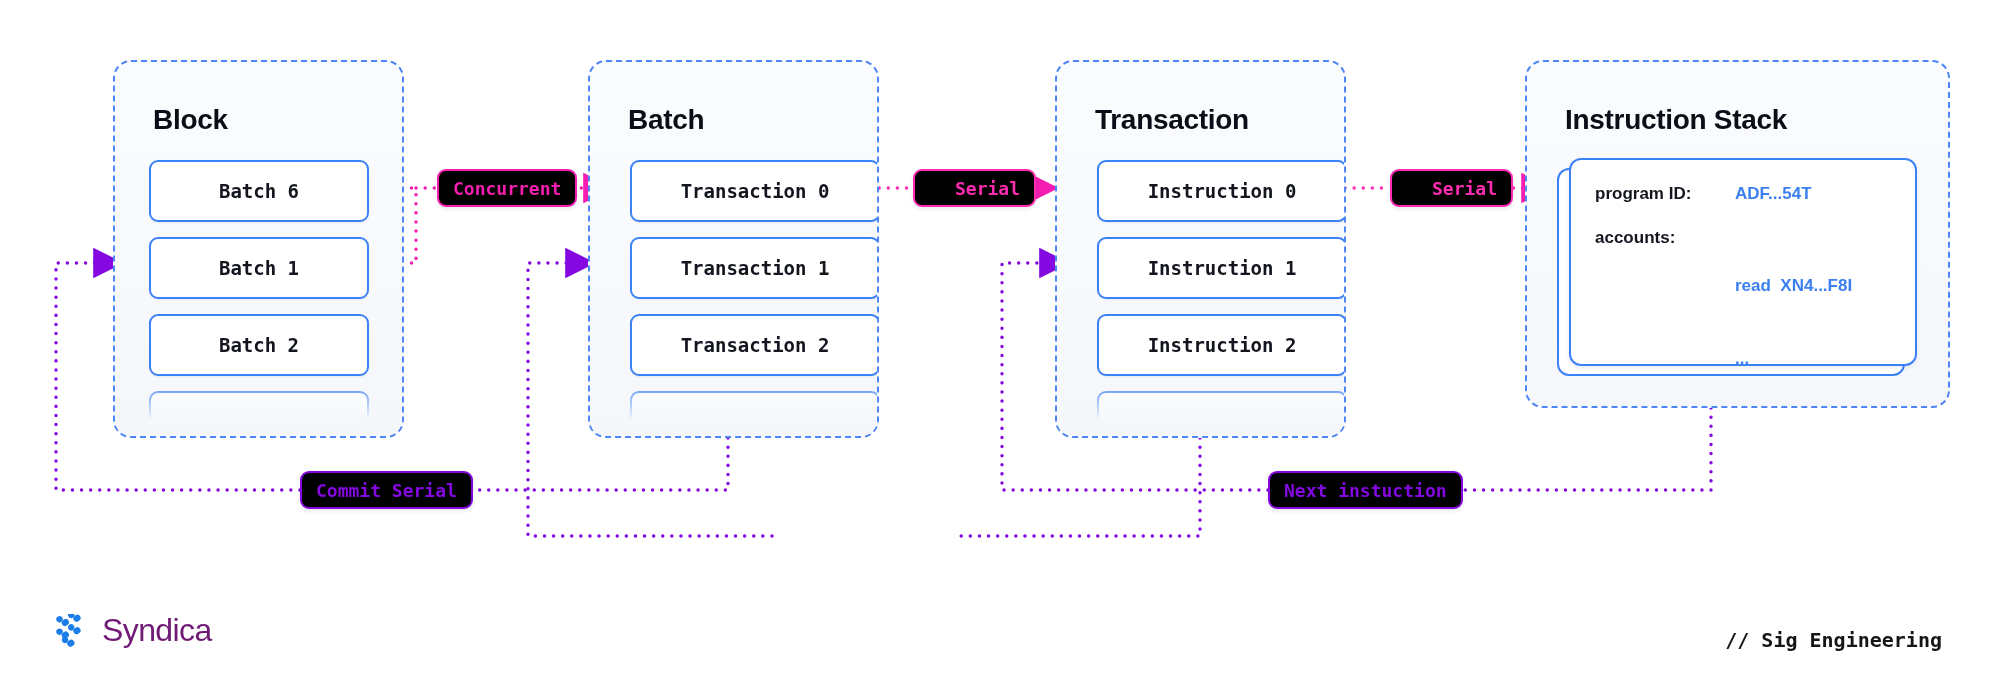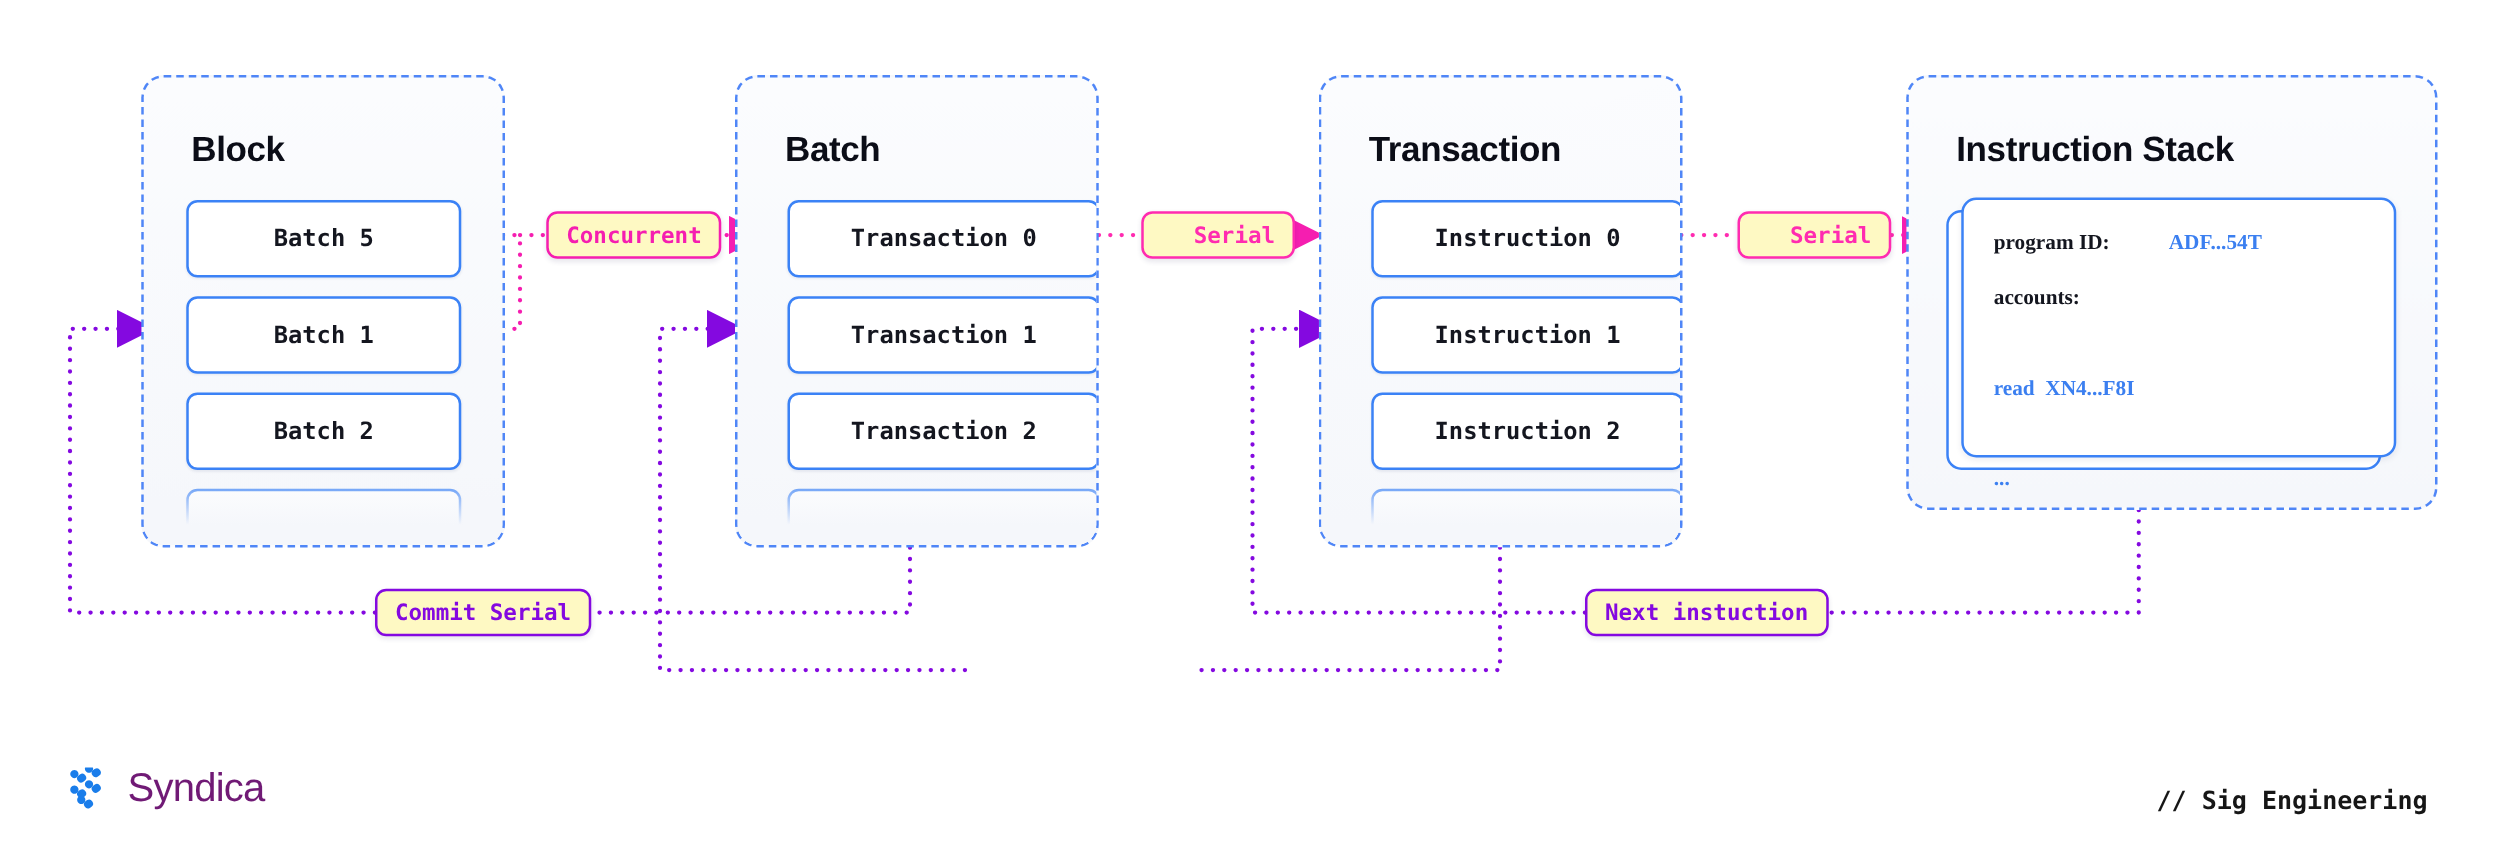--- a/index.html
+++ b/index.html
@@ -66,32 +66,32 @@
     width: 348px; height: 208px;
     border: 2px solid #3b82f6; border-radius: 12px; background: #fff;
   }
   .stack-front {
     position: absolute; left: 12px; top: 0;
     width: 348px; height: 208px;
     border: 2px solid #3b82f6; border-radius: 12px; background: #fff;
     box-shadow: 0 2px 5px rgba(20,30,80,.08);
     padding: 22px 20px 0 24px;
   }
-  .krow { display: flex; align-items: flex-start; margin-bottom: 20px; font-family: Liberation Serif, serif; font-size: 17px; font-weight: 700; line-height: 1.42; }
-  .krow:last-child { margin-bottom: 0; flex-direction: column; }
+  .krow { display: flex; align-items: flex-start; margin-bottom: 20px; font-family: Liberation Sans, sans-serif; font-size: 17px; font-weight: 700; line-height: 1.42; }
+  .krow:last-child { margin-bottom: 0; }
   .kkey { color: #14161f; width: 140px; flex: none; white-space: pre; }
   .kval { color: #3b7ff0; white-space: pre; }
   .kval .sub { display: block; }
 
   
   .pill {
     position: absolute; z-index: 4;
     display: flex; align-items: center; justify-content: center;
     height: 38px; padding: 0 14px;
-    border-radius: 9px; background: #fef9c3;
+    border-radius: 9px; background: #000000;
     font-family: "DejaVu Sans Mono", monospace;
     font-size: 18px; font-weight: 700;
     white-space: nowrap;
     box-shadow: 0 2px 4px rgba(30,20,80,.10);
   }
   .pill.pink { border: 2px solid #f51eb0; color: #f51eb0; }
   .pill.pink2 { border: 2px solid #ff2bb0; color: #ff2bb0; padding-left: 40px; }
   .pill.purple { border: 2px solid #8409e0; color: #8409e0; }
 
   
@@ -139,21 +139,21 @@
       <path d="M772,536 L528,536 L528,263 L572,263" stroke="#8409e0" marker-end="url(#arrowPurple)"></path>
 
       <path d="M1711,408 L1711,490 L1448,490" stroke="#8409e0"></path>
       <path d="M1268,490 L1002,490 L1002,263 L1046,263" stroke="#8409e0" marker-end="url(#arrowPurple)"></path>
     </g>
   </svg>
 
   <div class="panel" style="left:113px; top:60px; width:291px; height:378px;">
     <div class="panel-title">Block</div>
     <div class="panel-list">
-      <div class="item-card">Batch 5</div>
+      <div class="item-card">Batch 6</div>
       <div class="item-card">Batch 1</div>
       <div class="item-card">Batch 2</div>
       <div class="item-card"></div>
     </div>
     <div class="fade"></div>
   </div>
 
   <div class="panel wide" style="left:588px; top:60px; width:291px; height:378px;">
     <div class="panel-title">Batch</div>
     <div class="panel-list">

